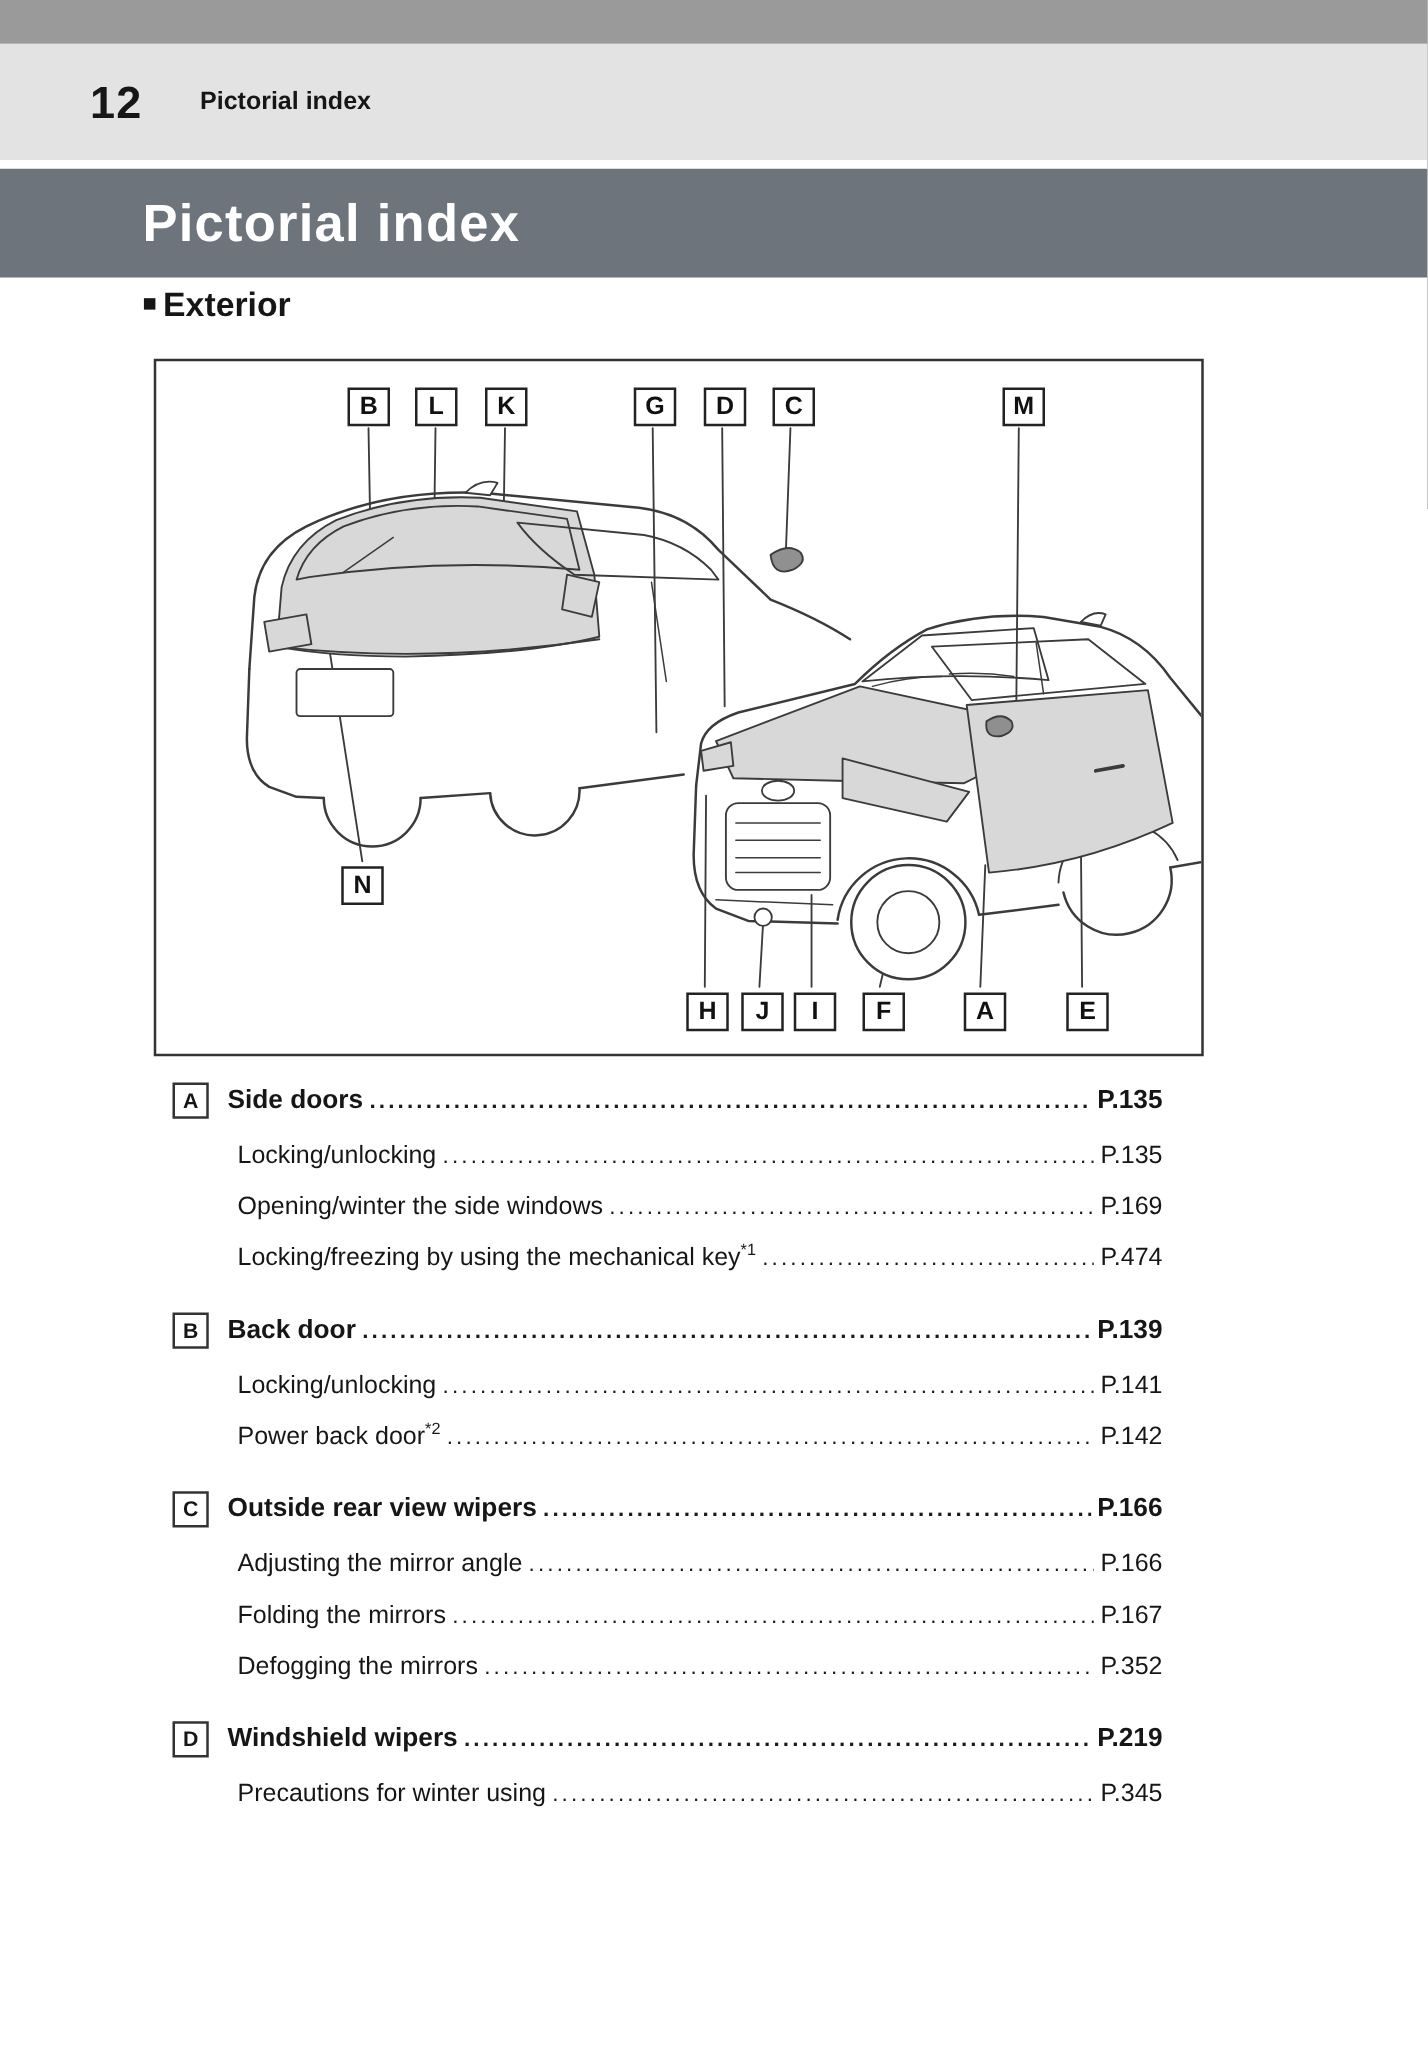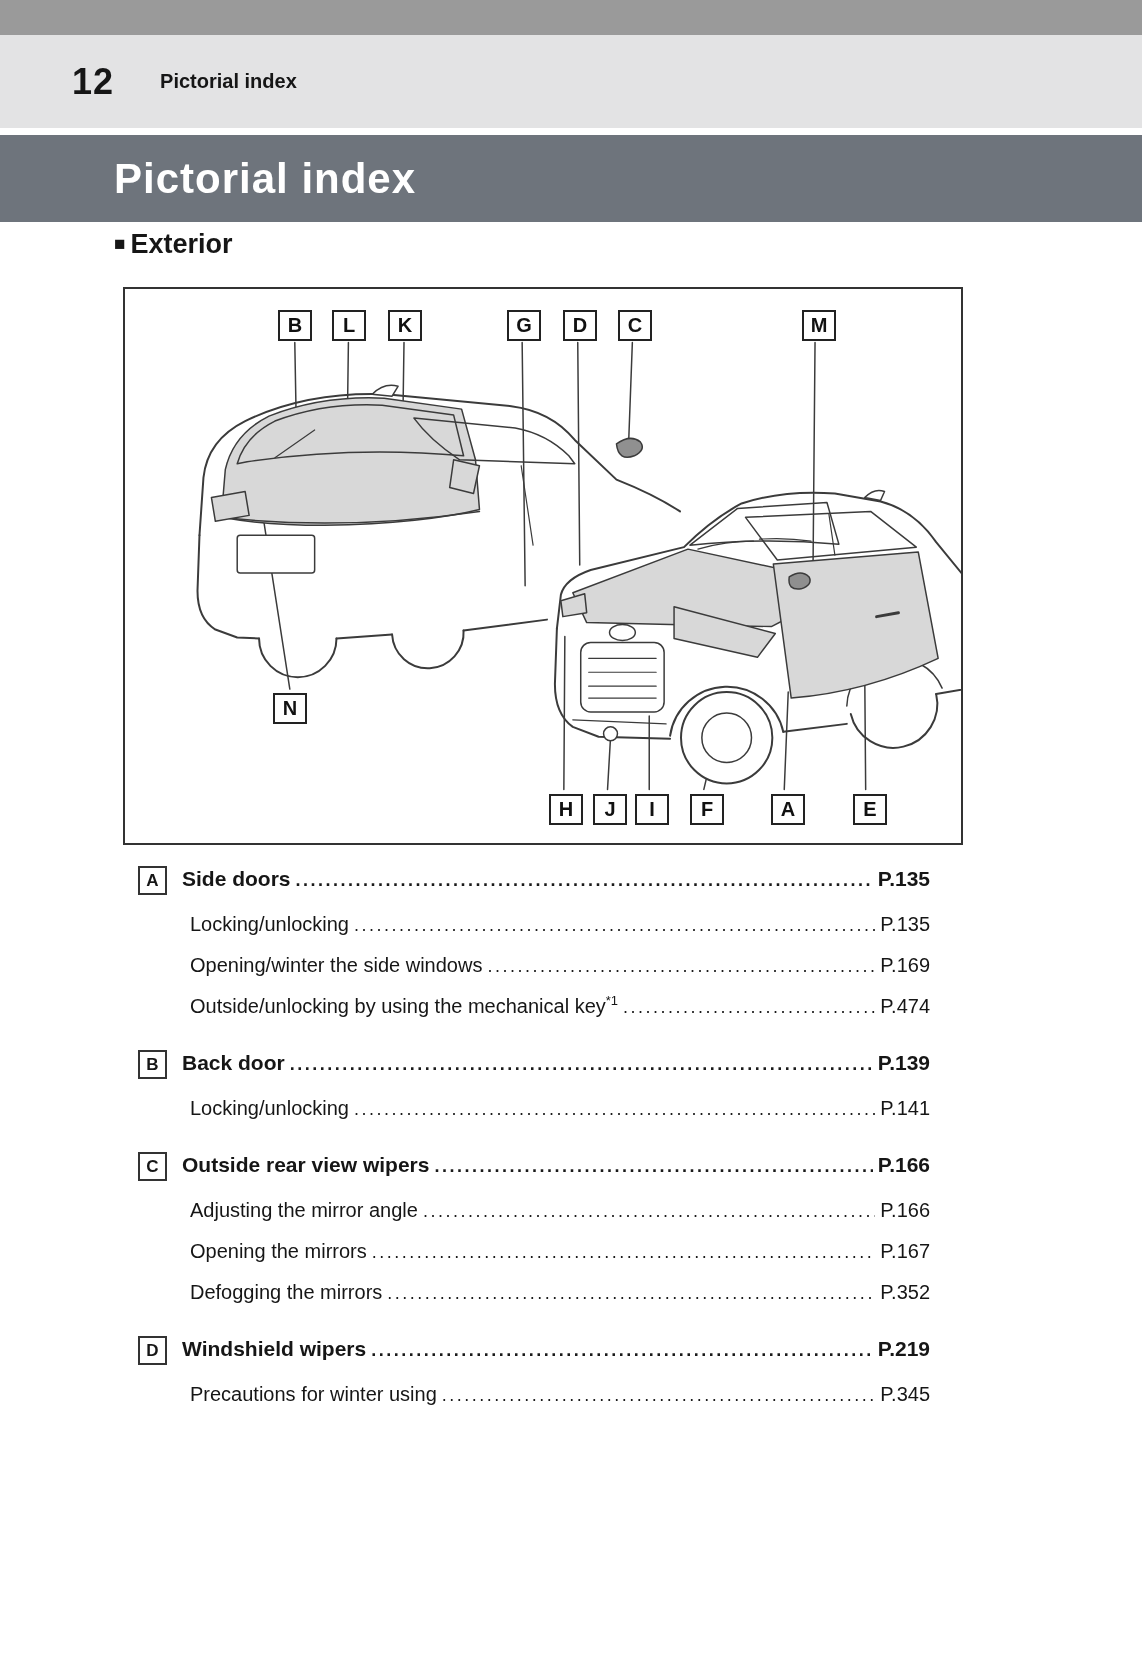--- a/index.html
+++ b/index.html
@@ -206,50 +206,55 @@
       <span class="toc-label"><span>Locking/unlocking </span><sup class="fn"></sup></span>
       <span class="leader"></span>
       <span class="toc-page">P.135</span>
     </div>
     <div class="toc-row sub">
       <span class="toc-label"><span>Opening/winter the side windows</span><sup class="fn"></sup></span>
       <span class="leader"></span>
       <span class="toc-page">P.169</span>
     </div>
     <div class="toc-row sub">
-      <span class="toc-label"><span>Outside/unlocking by using the mechanical key</span><sup class="fn">*1</sup></span>
+      <span class="toc-label"><span>Locking/freezing by using the mechanical key</span><sup class="fn">*1</sup></span>
       <span class="leader"></span>
       <span class="toc-page">P.474</span>
     </div>
 
     <div class="toc-row section">
       <span class="letterbox">B</span>
       <span class="toc-title">Back door</span>
       <span class="leader"></span>
       <span class="toc-page">P.139</span>
     </div>
     <div class="toc-row sub">
       <span class="toc-label"><span>Locking/unlocking </span><sup class="fn"></sup></span>
       <span class="leader"></span>
       <span class="toc-page">P.141</span>
     </div>
+    <div class="toc-row sub">
+      <span class="toc-label"><span>Power back door</span><sup class="fn">*2</sup></span>
+      <span class="leader"></span>
+      <span class="toc-page">P.142</span>
+    </div>
 
     <div class="toc-row section">
       <span class="letterbox">C</span>
       <span class="toc-title">Outside rear view wipers</span>
       <span class="leader"></span>
       <span class="toc-page">P.166</span>
     </div>
     <div class="toc-row sub">
       <span class="toc-label"><span>Adjusting the mirror angle</span><sup class="fn"></sup></span>
       <span class="leader"></span>
       <span class="toc-page">P.166</span>
     </div>
     <div class="toc-row sub">
-      <span class="toc-label"><span>Opening the mirrors</span><sup class="fn"></sup></span>
+      <span class="toc-label"><span>Folding the mirrors</span><sup class="fn"></sup></span>
       <span class="leader"></span>
       <span class="toc-page">P.167</span>
     </div>
     <div class="toc-row sub">
       <span class="toc-label"><span>Defogging the mirrors </span><sup class="fn"></sup></span>
       <span class="leader"></span>
       <span class="toc-page">P.352</span>
     </div>
 
     <div class="toc-row section">

